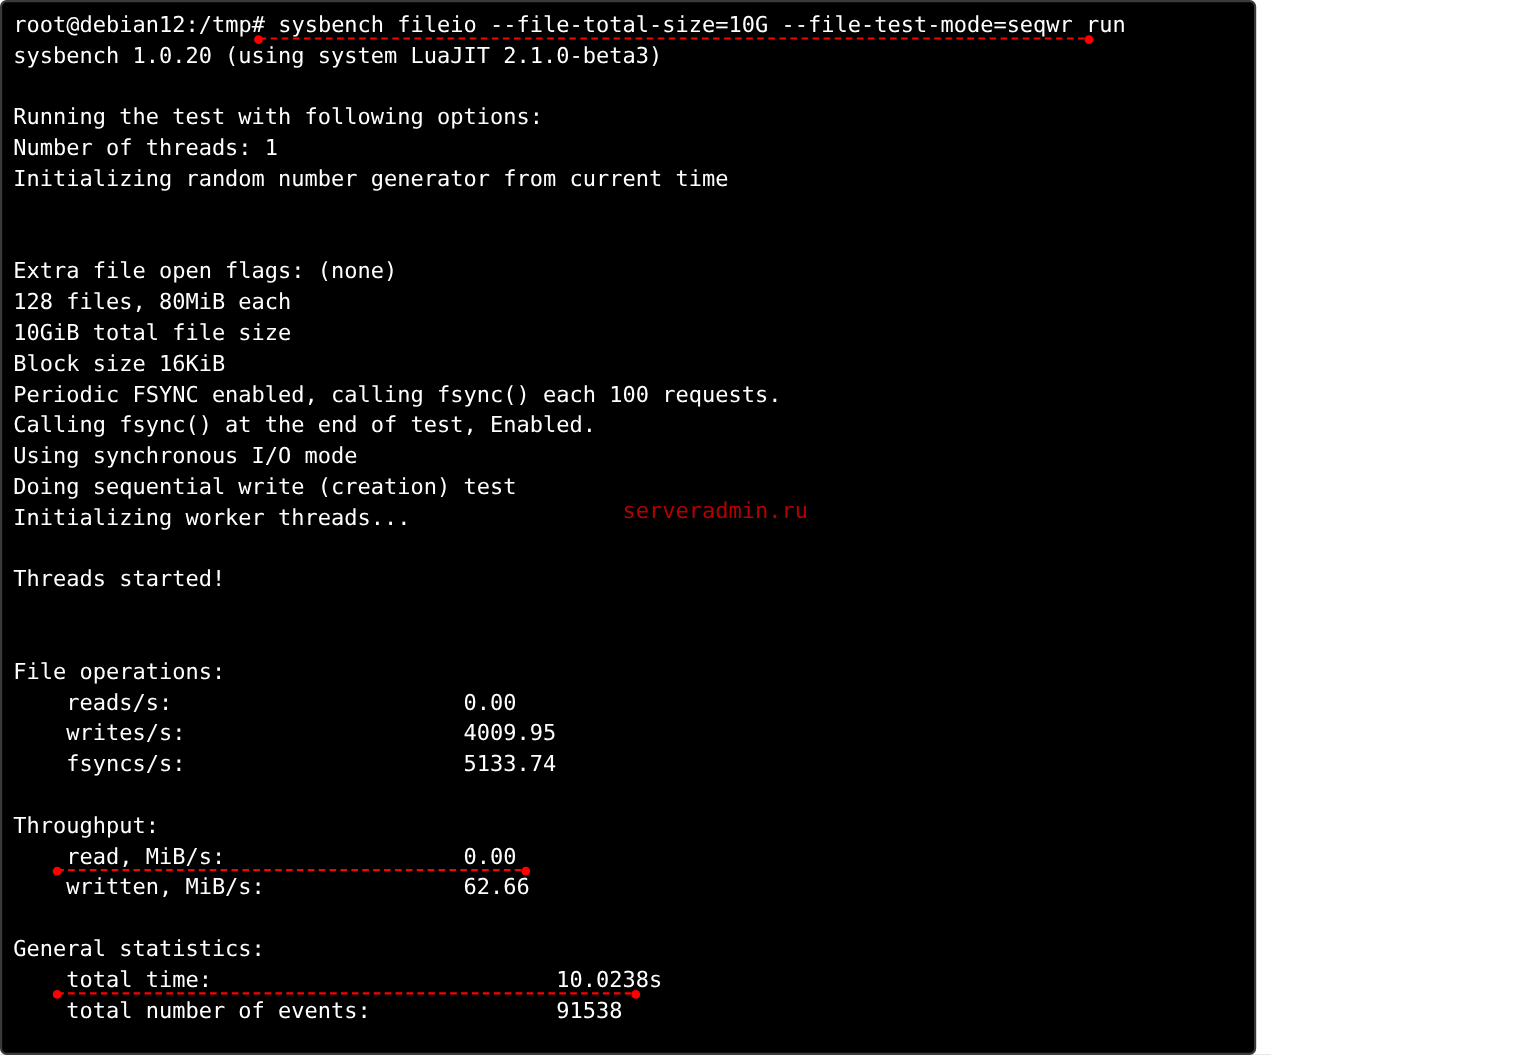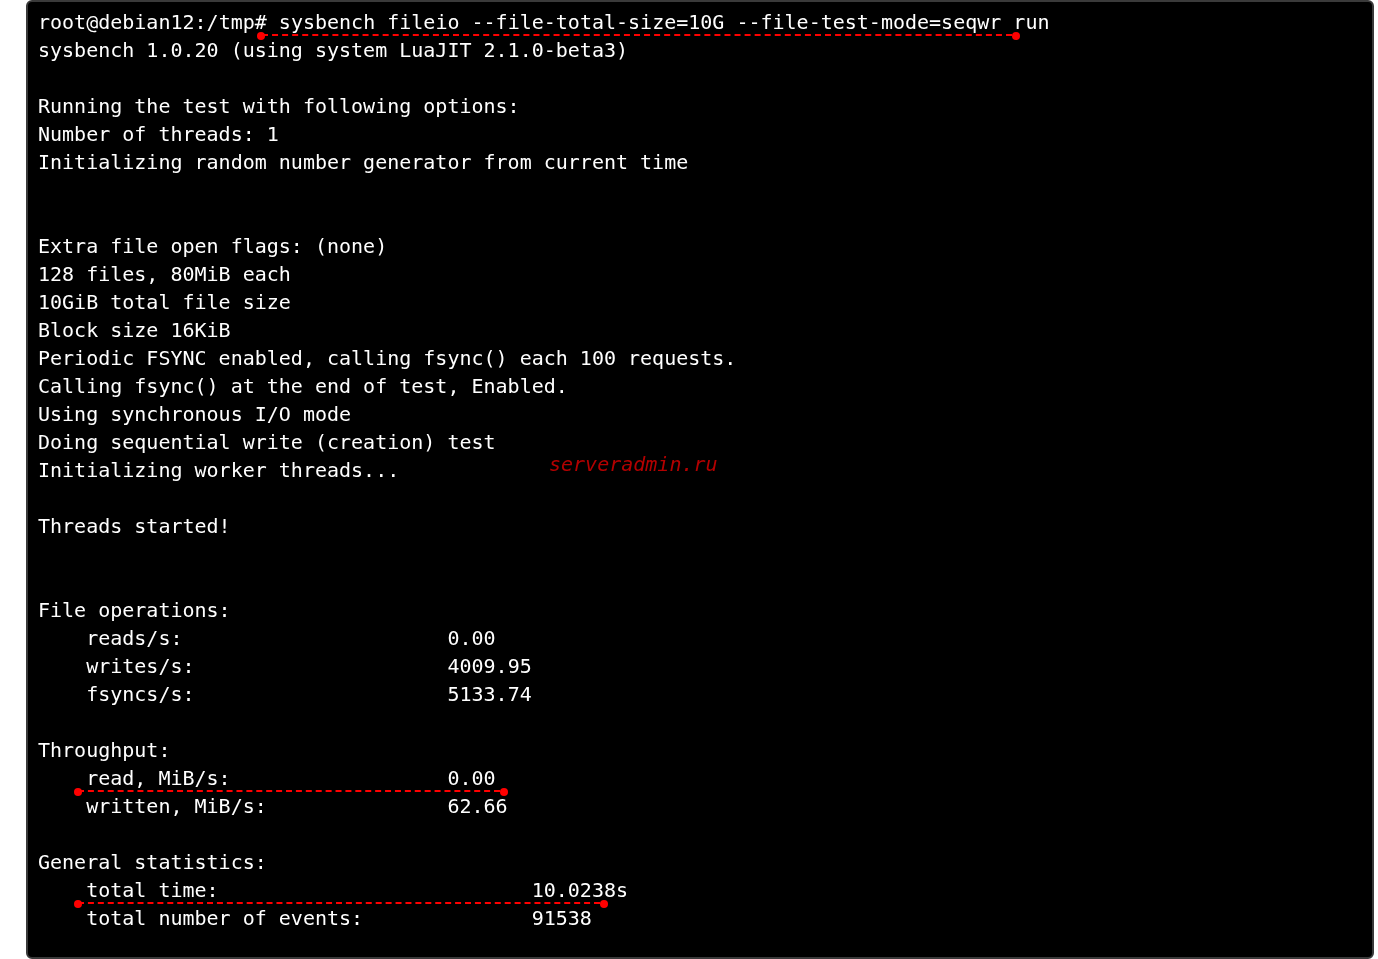--- a/index.html
+++ b/index.html
@@ -5,29 +5,28 @@
   body {
     margin: 0;
     padding: 0;
     background: #ffffff;
     width: 1378px;
     height: 959px;
     font-family: "Consolas", "DejaVu Sans Mono", "Liberation Mono", monospace;
   }
   .frame {
     box-sizing: border-box;
-    width: 1348px;
+    width: 1142px;
     height: 959px;
     border: 2px solid #3a3a3a;
     border-radius: 6px;
     background: #000000;
     padding: 6px 10px 0 10px;
     position: relative;
     overflow: hidden;
-    margin-left: 26px;
   }
   pre.term {
     margin: 0;
     color: #ffffff;
     font-size: 20px;
     line-height: 28px;
     white-space: pre;
   }
   .underline-red {
     position: absolute;
@@ -93,15 +92,15 @@
 <div class="dot-red" id="d1b" style="left: 984px; top: 30px;"></div>
 
 <div class="underline-red" id="ul2" style="left: 50px; top: 788px; width: 422px;"></div>
 <div class="dot-red" id="d2a" style="left: 46px; top: 786px;"></div>
 <div class="dot-red" id="d2b" style="left: 472px; top: 786px;"></div>
 
 <div class="underline-red" id="ul3" style="left: 50px; top: 900px; width: 522px;"></div>
 <div class="dot-red" id="d3a" style="left: 46px; top: 898px;"></div>
 <div class="dot-red" id="d3b" style="left: 572px; top: 898px;"></div>
 
-<div class="watermark" id="wm" style="left: 521px; top: 450px; font-style: italic;">serveradmin.ru</div>
+<div class="watermark" id="wm" style="left: 564px; top: 450px;">serveradmin.ru</div>
 
 </div>
 
 </body></html>

